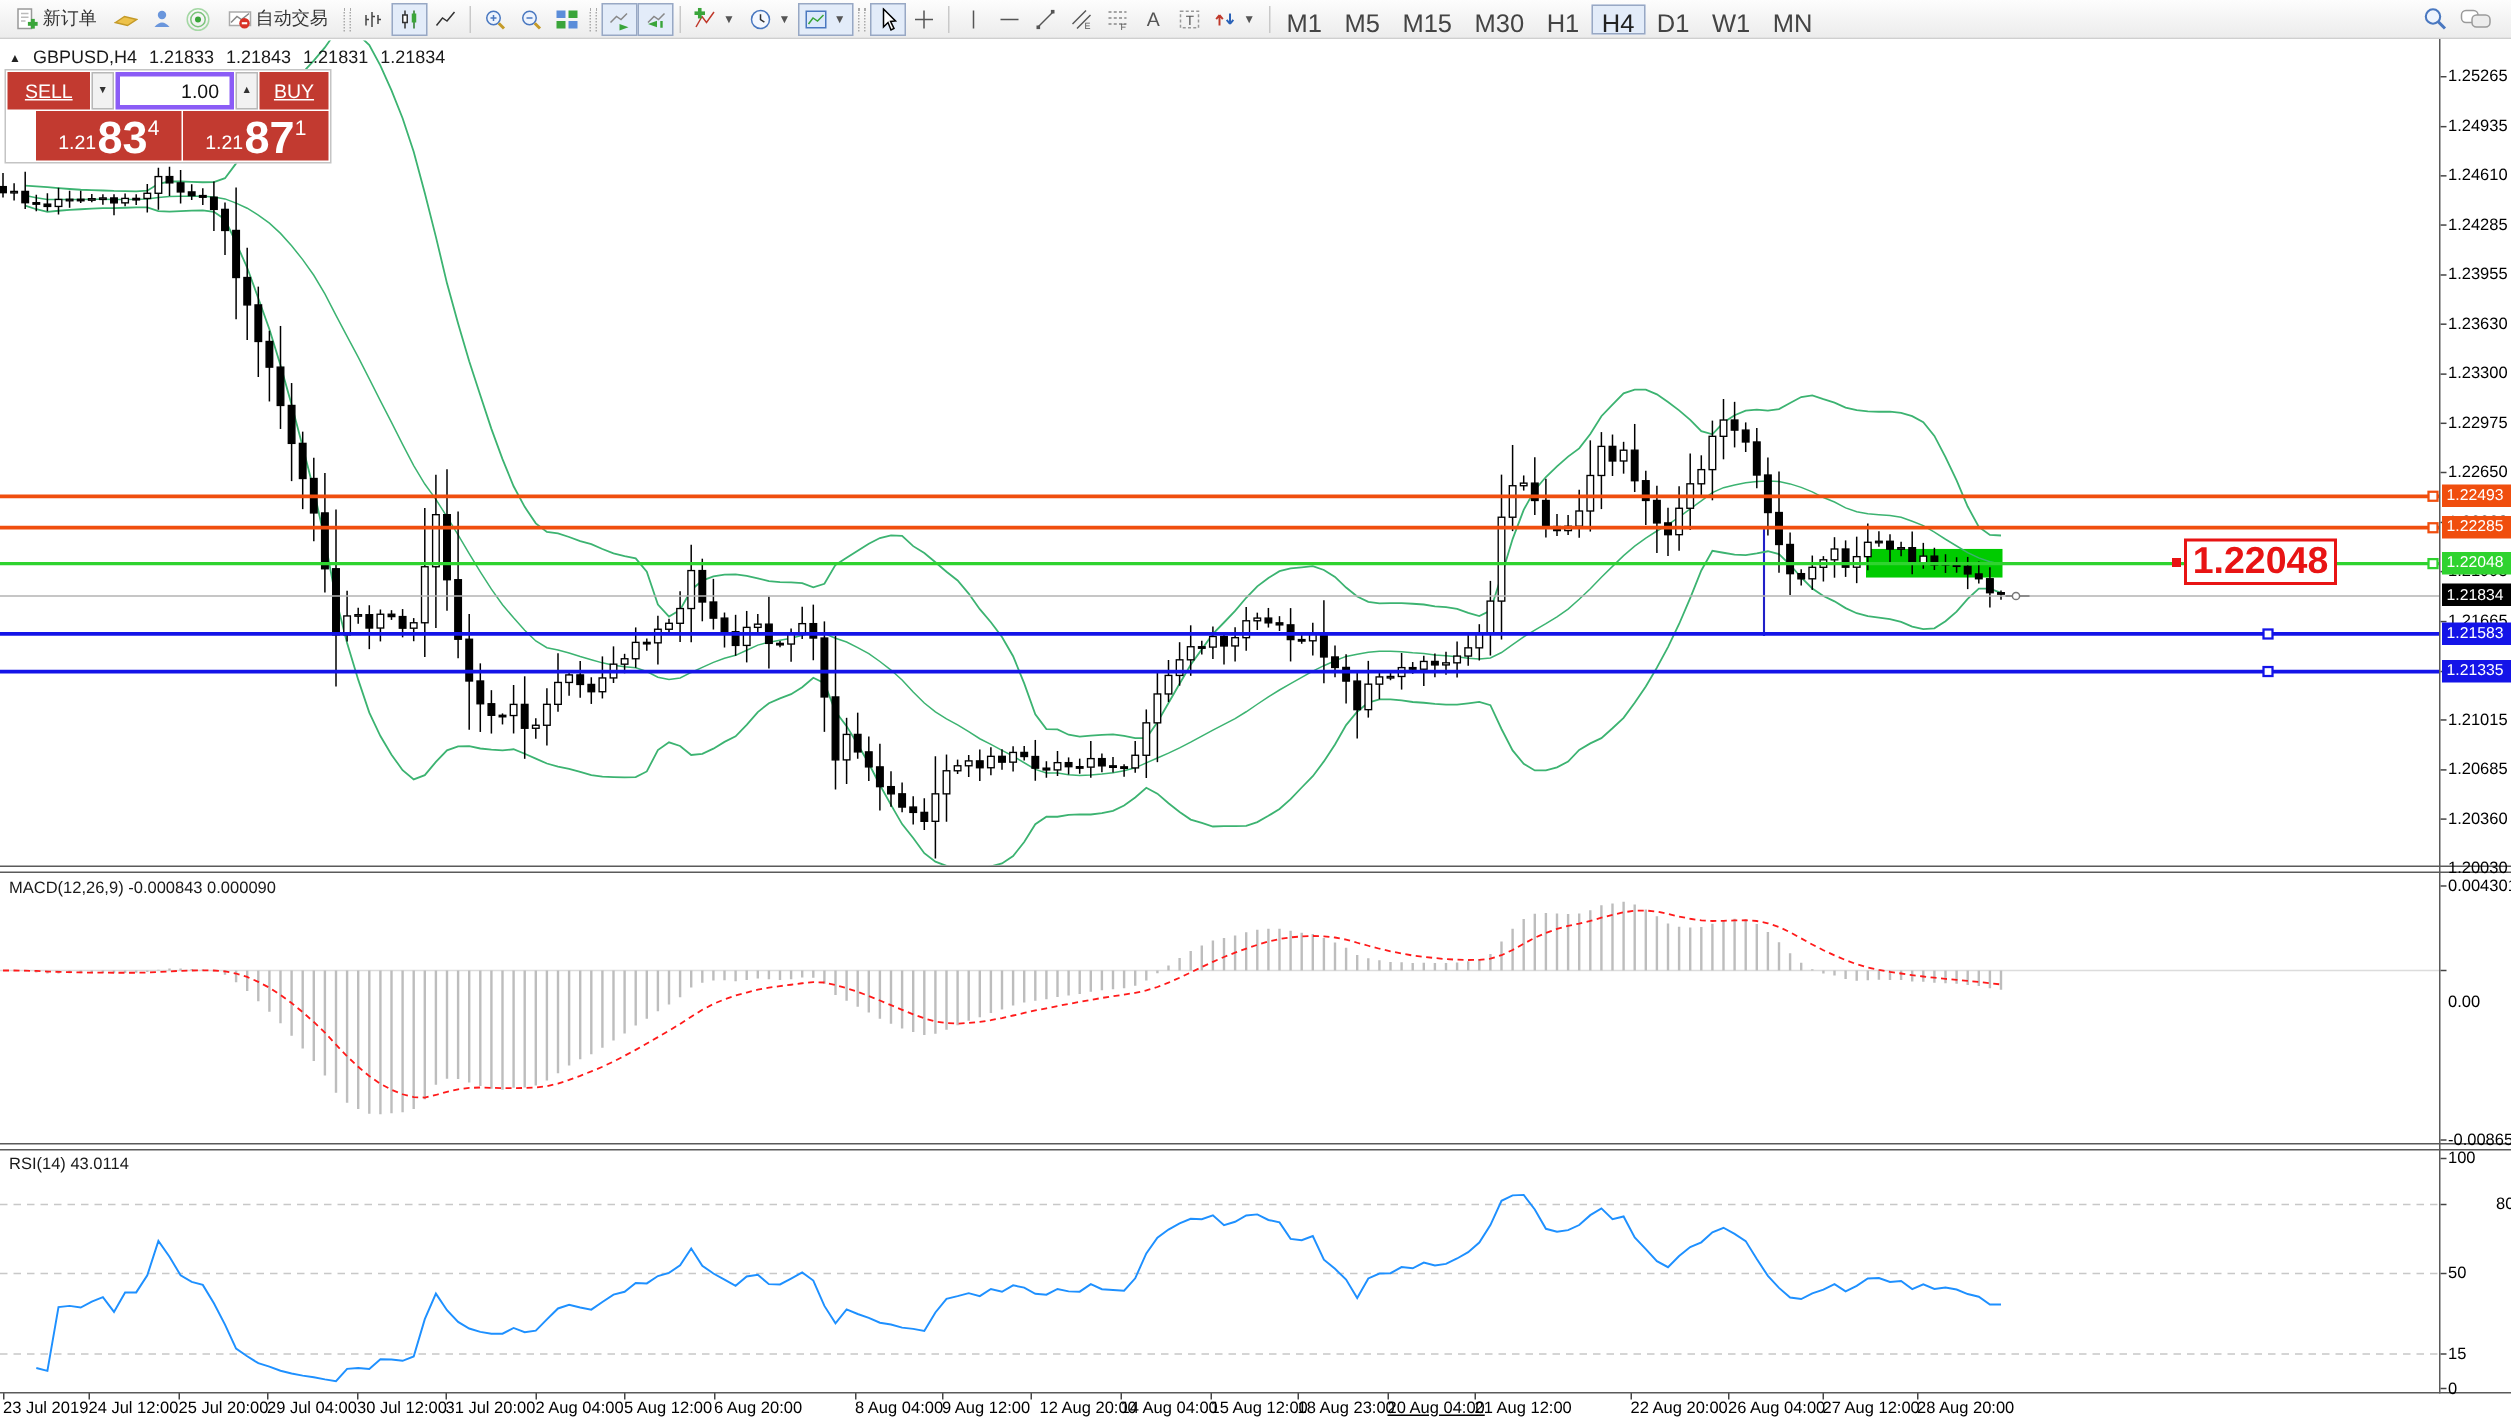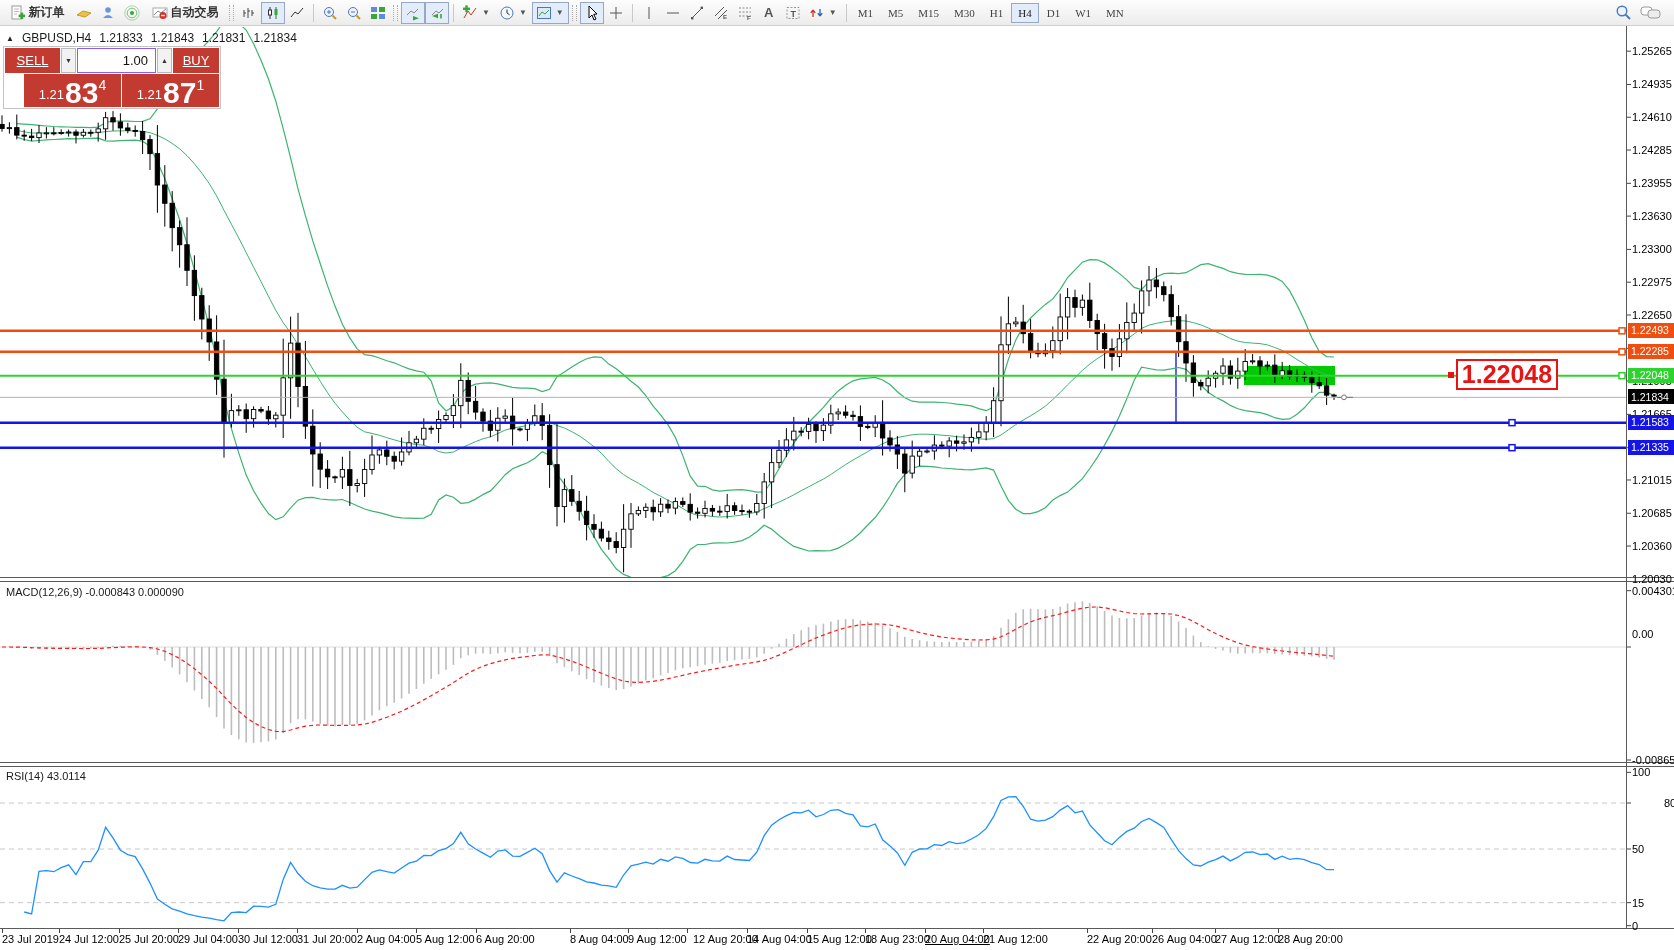--- a/index.html
+++ b/index.html
@@ -4,43 +4,43 @@
 <style>
   html,body{margin:0;padding:0;background:#d4d0c8;}
   #app{position:relative;width:1674px;height:950px;background:#fff;overflow:hidden;
        font-family:"Liberation Sans","DejaVu Sans",sans-serif;}
   
   .toolbar{position:absolute;top:0;left:0;width:1674px;height:26px;
     background:linear-gradient(#fdfdfd,#ececec);border-bottom:1px solid #cfcfcf;
     display:flex;align-items:center;padding:0 2px;z-index:10;box-sizing:border-box;}
   .tb-btn{height:22px;min-width:24px;display:flex;align-items:center;justify-content:center;
     gap:3px;border:1px solid transparent;background:transparent;font-size:12px;color:#333;
-    padding:0 3px;box-sizing:border-box;font-family:inherit;font-weight:bold;}
+    padding:0 3px;box-sizing:border-box;font-family:inherit;}
   .tb-btn.pressed{border:1px solid #98a8c4;background:#e3ecf9;}
   .tb-sep{width:1px;height:18px;background:#c9c9c9;margin:0 4px;}
   .tb-grip{width:3px;height:16px;margin:0 3px;border-left:1px dotted #aaa;border-right:1px dotted #aaa;}
   .dd{font-size:8px;color:#555;padding:0 1px;}
   .glyph{font-size:13px;color:#444;line-height:1;}
-  .tf-btn{font-size:11px;color:#444;padding:2px 6px;border:1px solid transparent;background:none;
-    font-family:Liberation Serif, serif;height:20px;box-sizing:border-box;}
+  .tf-btn{font-size:17px;color:#444;padding:2px 6px;border:1px solid transparent;background:none;
+    font-family:Liberation Sans, sans-serif;height:20px;box-sizing:border-box;}
   .tf-btn.pressed{border:1px solid #98a8c4;background:#e3ecf9;color:#222;}
   .tb-right{margin-left:auto;display:flex;gap:8px;padding-right:10px;align-items:center;}
   
   .symbol-bar{position:absolute;left:6px;top:31px;z-index:5;font-size:12px;color:#1a1a1a;
     display:flex;gap:8px;align-items:center;}
   .symbol-bar .tri{font-size:8px;color:#222;}
   .trade-panel{position:absolute;left:3px;top:46px;width:218px;z-index:5;background:#fff;
     border:1px solid #c4c4c4;padding:1px;box-sizing:border-box;--red:#c23a30;}
   .tp-row1{display:flex;height:25px;gap:1px;}
   .tp-sell,.tp-buy{background:var(--red);color:#fff;display:flex;align-items:center;
     justify-content:center;font-size:13px;text-decoration:underline;cursor:default;}
   .tp-sell{width:55px;}.tp-buy{flex:1;}
   .tp-spin-btn{width:15px;background:#f2f2f2;border:1px solid #b8b8b8;display:flex;
     align-items:center;justify-content:center;font-size:7px;color:#333;box-sizing:border-box;}
-  .tp-vol{width:79px;background:#fff;border:1px solid #8b5cf6;display:flex;align-items:center;
+  .tp-vol{width:79px;background:#fff;border:3px solid #8b5cf6;display:flex;align-items:center;
     justify-content:flex-end;padding-right:7px;font-size:13px;color:#111;box-sizing:border-box;}
   .tp-row2{display:flex;gap:1px;margin-top:1px;height:33px;padding-left:19px;}
   .tp-price{flex:1;background:var(--red);color:#fff;display:flex;align-items:flex-end;
     justify-content:center;padding-bottom:1px;}
   .tp-price .pfx{font-size:13px;margin:0 1px 4px 0;}
   .tp-price .big{font-size:30px;font-weight:bold;line-height:27px;}
   .tp-price .sup{font-size:14px;margin-bottom:13px;}
   
   .macd-label{position:absolute;left:6px;top:586px;font-size:11px;color:#1a1a1a;z-index:4;}
   .rsi-label{position:absolute;left:6px;top:770px;font-size:11px;color:#1a1a1a;z-index:4;}
@@ -960,21 +960,21 @@
       <div class="ax-label" style="top: 309px;">1.22650</div>
       <div class="ax-label" style="top: 342.297px;">1.22320</div>
       <div class="ax-label" style="top: 375.089px;">1.21995</div>
       <div class="ax-label" style="top: 408.386px;">1.21665</div>
       <div class="ax-label" style="top: 441.683px;">1.21335</div>
       <div class="ax-label" style="top: 473.971px;">1.21015</div>
       <div class="ax-label" style="top: 507.268px;">1.20685</div>
       <div class="ax-label" style="top: 540.061px;">1.20360</div>
       <div class="ax-label" style="top: 573.358px;">1.20030</div>
       <div class="ax-label" style="top: 584.657px;">0.004301</div>
-      <div class="ax-label" style="top: 628px; text-align: right;">0.00</div>
+      <div class="ax-label" style="top: 662px; text-align: right;">0.00</div>
       <div class="ax-label" style="top: 754px;">-0.008651</div>
       <div class="ax-label" style="top: 766.335px;">100</div>
       <div class="ax-label" style="top: 797.001px; padding-left: 32px;">80</div>
       <div class="ax-label" style="top: 843px;">50</div>
       <div class="ax-label" style="top: 896.665px;">15</div>
       <div class="ax-label" style="top: 919.665px;">0</div>
       <div class="time-label" style="left: 2px;">23 Jul 2019</div>
       <div class="time-label" style="left: 59px;">24 Jul 12:00</div>
       <div class="time-label" style="left: 119px;">25 Jul 20:00</div>
       <div class="time-label" style="left: 178px;">29 Jul 04:00</div>

